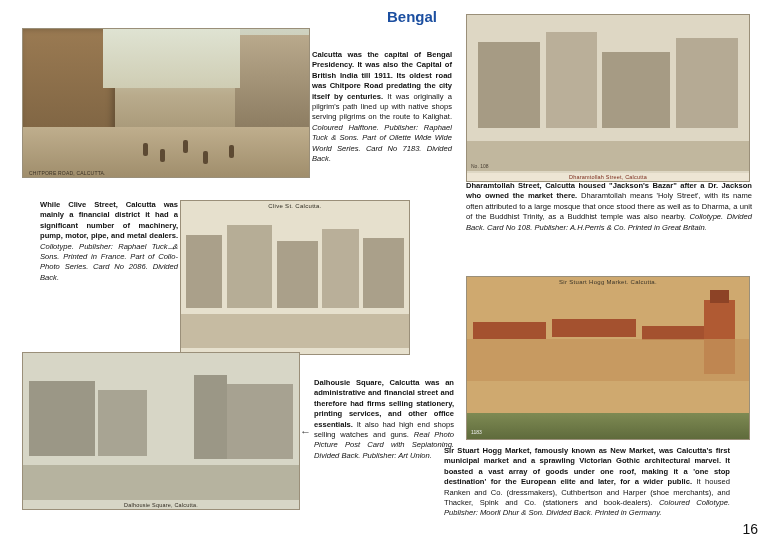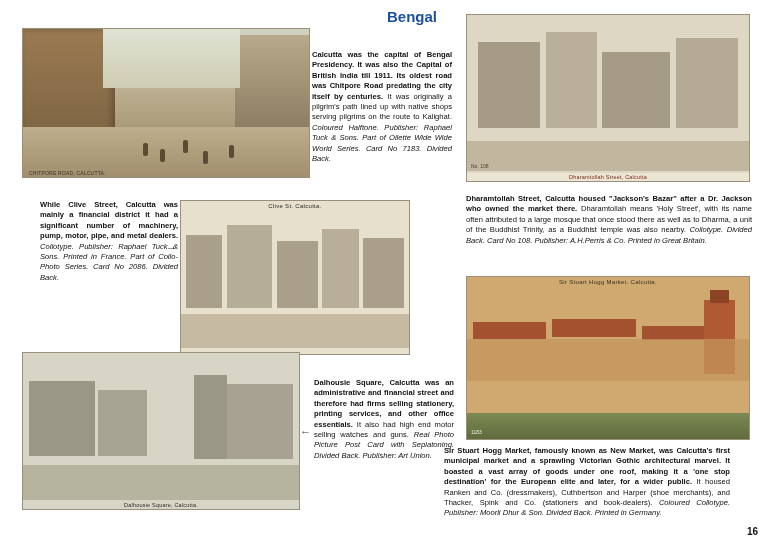--- a/index.html
+++ b/index.html
@@ -87,22 +87,22 @@
   .arrow {
     position: absolute;
     font-size: 11px;
     color: #333;
   }
 
   .pageno {
     position: absolute;
     right: 10px;
     bottom: 6px;
-    font-size: 10px;
-    font-weight: bold;
+    font-size: 14px;
+    font-weight: normal;
     color: #111;
   }
 
   
   .scene1 {
     background:
       linear-gradient(180deg, #cfd3c2 0%, #cbc8ae 22%, #b9ab8c 45%, #a89878 70%, #9c8a6b 100%);
   }
   .scene1 .bldg-l {
     position:absolute; left:0; top:0; width:32%; height:78%;
@@ -219,31 +219,31 @@
     <div class="blk" style="left:62%; top:14%; width:12%; height:54%;"></div>
     <div class="blk" style="left:74%; top:20%; width:24%; height:48%; background:rgba(108,100,80,.45);"></div>
     <div class="blk" style="left:0; bottom:6%; width:100%; height:22%; background:rgba(150,144,120,.5);"></div>
     <div class="cap-strip" style="background:rgba(0,0,0,0); color:#2f2a20; font-size:5.5px;">Dalhousie Square, Calcutta.</div>
   </div>
 
   <div class="txt" style="left:312px; top:50px; width:140px;">
     <b>Calcutta was the capital of Bengal Presidency. It was also the Capital of British India till 1911. Its oldest road was Chitpore Road predating the city itself by centuries.</b><span> It was originally a pilgrim's path lined up with native shops serving pilgrims on the route to Kalighat. </span><i>Coloured Halftone. Publisher: Raphael Tuck &amp; Sons. Part of Oilette Wide Wide World Series. Card No 7183. Divided Back.</i>
   </div>
 
-  <div class="txt" style="left:466px; top:194px; width:286px;">
+  <div class="txt" style="left:466px; top:181px; width:286px;">
     <b>Dharamtollah Street, Calcutta housed "Jackson's Bazar" after a Dr. Jackson who owned the market there.</b><span> Dharamtollah means 'Holy Street', with its name often attributed to a large mosque that once stood there as well as to Dharma, a unit of the Buddhist Trinity, as a Buddhist temple was also nearby. </span><i>Collotype. Divided Back. Card No 108. Publisher: A.H.Perris &amp; Co. Printed in Great Britain.</i>
   </div>
 
   <div class="txt" style="left:40px; top:200px; width:138px;">
     <b>While Clive Street, Calcutta was mainly a financial district it had a significant number of machinery, pump, motor, pipe, and metal dealers.</b><i> Collotype. Publisher: Raphael Tuck &amp; Sons. Printed in France. Part of Collo-Photo Series. Card No 2086. Divided Back.</i>
   </div>
   <div class="arrow" style="left:166px; top:240px;">→</div>
 
   <div class="txt" style="left:314px; top:378px; width:140px;">
-    <b>Dalhousie Square, Calcutta was an administrative and financial street and therefore had firms selling stationery, printing services, and other office essentials.</b><span> It also had high end motor selling watches and guns. </span><i>Real Photo Picture Post Card with Sepiatoning. Divided Back. Publisher: Art Union.</i>
+    <b>Dalhousie Square, Calcutta was an administrative and financial street and therefore had firms selling stationery, printing services, and other office essentials.</b><span> It also had high end shops selling watches and guns. </span><i>Real Photo Picture Post Card with Sepiatoning. Divided Back. Publisher: Art Union.</i>
   </div>
   <div class="arrow" style="left:300px; top:424px;">←</div>
 
   <div class="txt" style="left:444px; top:446px; width:286px;">
     <b>Sir Stuart Hogg Market, famously known as New Market,  was Calcutta's first municipal market and a sprawling Victorian Gothic architectural marvel. It boasted a vast array of goods under one roof, making it a 'one stop destination' for the European elite and later, for a wider public.</b><span> It housed Ranken and Co. (dressmakers), Cuthbertson and Harper (shoe merchants), and Thacker, Spink and Co. (stationers and book-dealers). </span><i>Coloured Collotype. Publisher: Moorli Dhur &amp; Son. Divided Back. Printed in Germany.</i>
   </div>
 
   <div class="pageno">16</div>
 
 </div>

